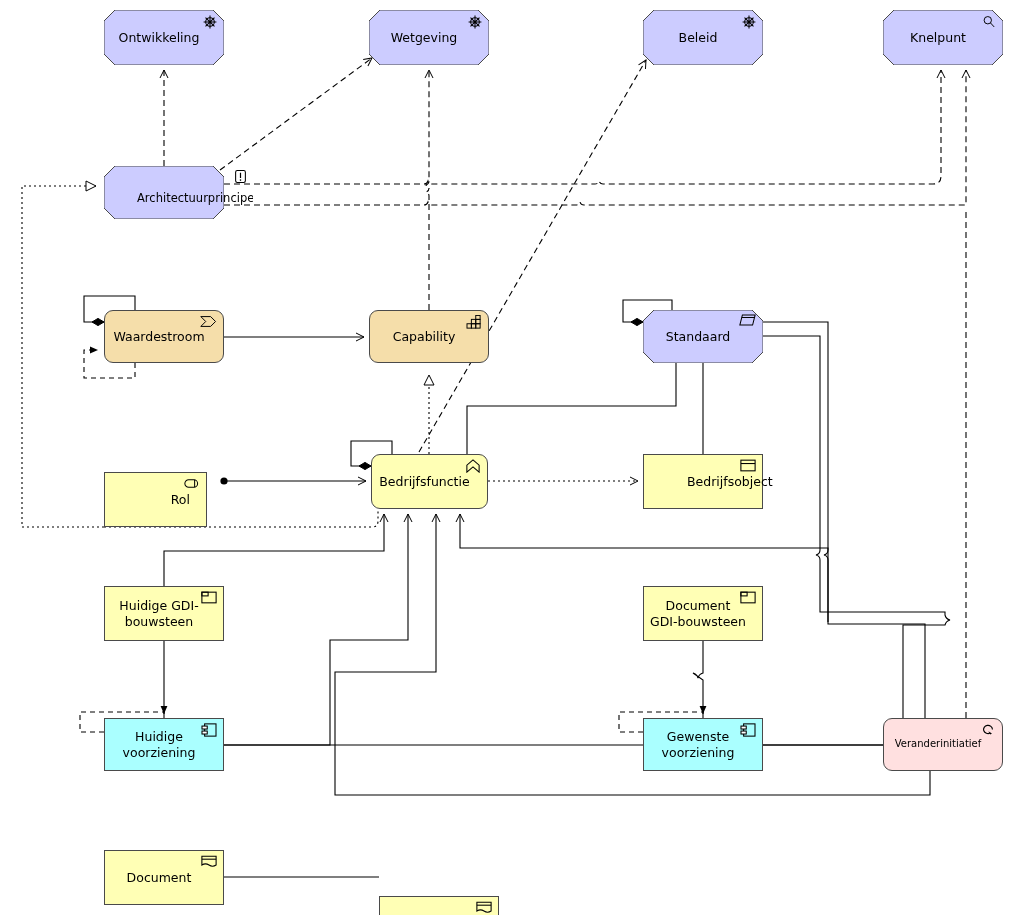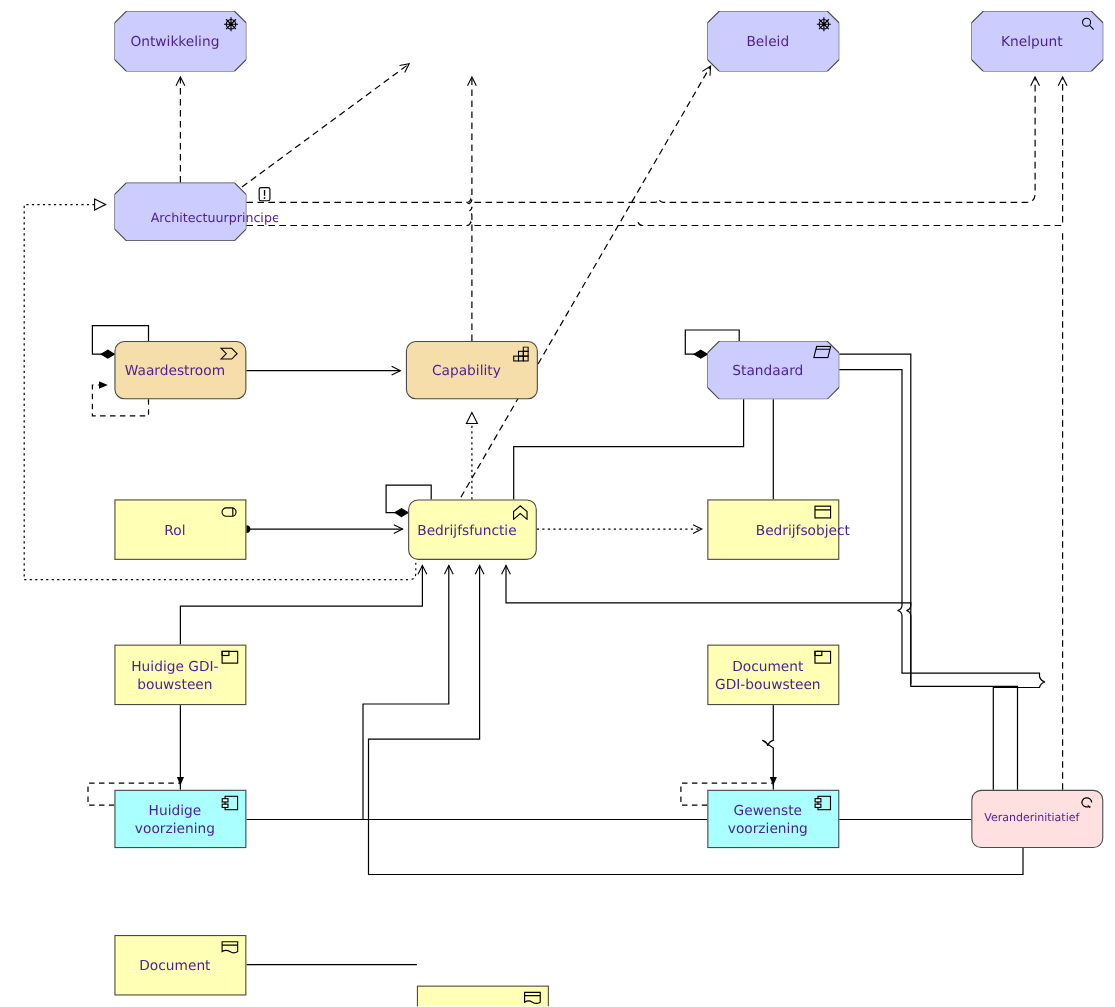--- a/index.html
+++ b/index.html
@@ -1,21 +1,21 @@
 <!DOCTYPE html>
 <html><head>
 <meta charset="utf-8">
 <style>
   html,body{margin:0;padding:0;background:#ffffff;}
   body{font-family:"DejaVu Sans","Liberation Sans",sans-serif;}
   #canvas{position:relative;width:1014px;height:915px;background:#fff;overflow:hidden;}
   svg.edges{position:absolute;left:0;top:0;width:1014px;height:915px;pointer-events:none;}
   .node{position:absolute;box-sizing:border-box;border:1px solid #4a4a4a;
         display:flex;align-items:center;justify-content:center;text-align:center;
-        font-size:12.5px;color:#4c1d95;line-height:1.25;padding:4px 16px 4px 6px;}
+        font-size:12.5px;color:#000000;line-height:1.25;padding:4px 16px 4px 6px;}
   .node .lbl{display:block;width:100%;}
   .node .ic{position:absolute;right:5px;top:4px;width:18px;height:14px;}
   .sq{border-radius:0;}
   .rr{border-radius:9px;}
   .oct{border-radius:0;clip-path:polygon(11px 0,calc(100% - 11px) 0,100% 11px,100% calc(100% - 11px),calc(100% - 11px) 100%,11px 100%,0 calc(100% - 11px),0 11px);
        border:none;}
   .octwrap{position:absolute;}
   .octborder{position:absolute;left:0;top:0;width:100%;height:100%;}
 </style>
 </head>
@@ -127,20 +127,40 @@
               <line x1="10" y1="2" x2="10" y2="18"></line>
               <line x1="2" y1="10" x2="18" y2="10"></line>
               <line x1="4.4" y1="4.4" x2="15.6" y2="15.6"></line>
               <line x1="15.6" y1="4.4" x2="4.4" y2="15.6"></line>
             </g>
           </svg>
       </span>
     </div>
   </div>
 
+  <div class="octwrap" style="left:369px;top:10px;width:120px;height:55px;">
+    <svg class="octborder" viewBox="0 0 120 55">
+      <polygon points="11,0 109,0 120,11 120,44 109,55 11,55 0,44 0,11" fill="#ccccff" stroke="#4a4a4a" stroke-width="1"></polygon>
+    </svg>
+    <div class="node oct" style="left:0;top:0;width:120px;height:55px;background:transparent;position:absolute;">
+      <span class="lbl">Wetgeving</span>
+      <span class="ic">
+        <svg viewBox="0 0 20 20" width="16" height="16">
+            <circle cx="10" cy="10" r="5.4" fill="none" stroke="#000" stroke-width="1.3"></circle>
+            <circle cx="10" cy="10" r="1.9" fill="#000"></circle>
+            <g stroke="#000" stroke-width="1.3">
+              <line x1="10" y1="2" x2="10" y2="18"></line>
+              <line x1="2" y1="10" x2="18" y2="10"></line>
+              <line x1="4.4" y1="4.4" x2="15.6" y2="15.6"></line>
+              <line x1="15.6" y1="4.4" x2="4.4" y2="15.6"></line>
+            </g>
+          </svg>
+      </span>
+    </div>
+  </div>
 
   <div class="octwrap" style="left:643px;top:10px;width:120px;height:55px;">
     <svg class="octborder" viewBox="0 0 120 55">
       <polygon points="11,0 109,0 120,11 120,44 109,55 11,55 0,44 0,11" fill="#ccccff" stroke="#4a4a4a" stroke-width="1"></polygon>
     </svg>
     <div class="node oct" style="left:0;top:0;width:120px;height:55px;background:transparent;position:absolute;">
       <span class="lbl">Beleid</span>
       <span class="ic">
         <svg viewBox="0 0 20 20" width="16" height="16">
             <circle cx="10" cy="10" r="5.4" fill="none" stroke="#000" stroke-width="1.3"></circle>
@@ -220,21 +240,21 @@
       <span class="lbl">Standaard</span>
       <span class="ic" style="right:7px;">
         <svg viewBox="0 0 20 14" width="17" height="12">
             <path d="M4,1 L19,1 L16,13 L1,13 z" fill="none" stroke="#000" stroke-width="1.2"></path>
             <line x1="3.3" y1="4" x2="18.2" y2="4" stroke="#000" stroke-width="1.2"></line>
           </svg>
       </span>
     </div>
   </div>
 
-  <div class="node sq" style="left:104px;top:454px;width:120px;height:55px;background:#ffffb5;">
+  <div class="node sq" style="left:104px;top:472px;width:103px;height:55px;background:#ffffb5;text-align:right;">
     <span class="lbl">Rol</span>
     <span class="ic">
       <svg viewBox="0 0 20 12" width="17" height="11">
           <rect x="1" y="1.5" width="15" height="9" rx="4.5" fill="none" stroke="#000" stroke-width="1.2"></rect>
           <line x1="12.5" y1="1.6" x2="12.5" y2="10.4" stroke="#000" stroke-width="1.2"></line>
         </svg>
     </span>
   </div>
 
   <div class="node rr" style="left:371px;top:454px;width:117px;height:55px;background:#ffffb5;">

